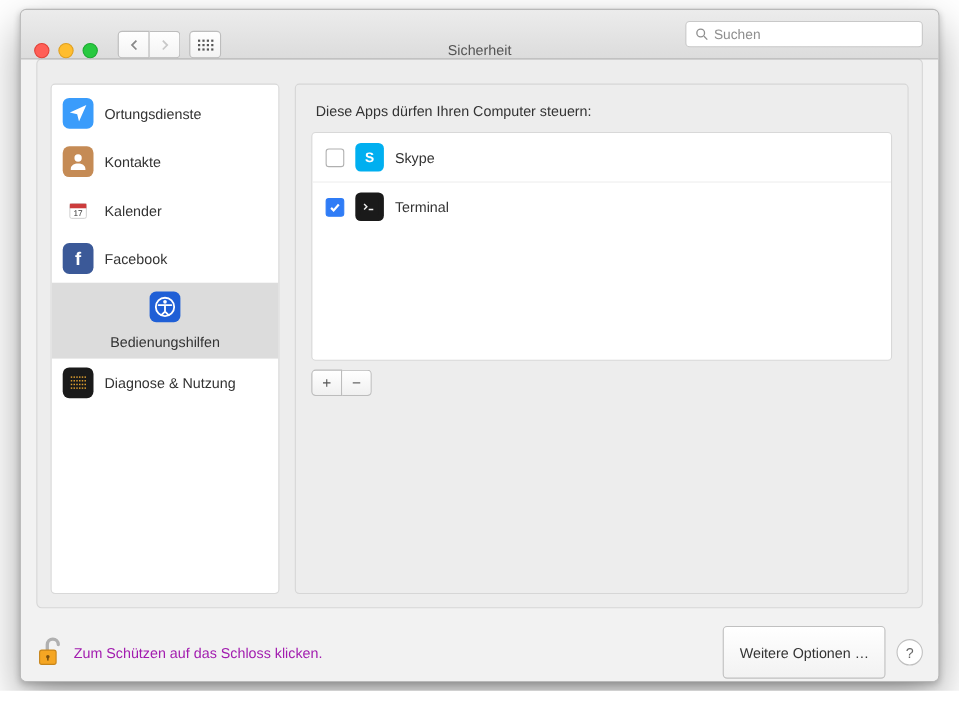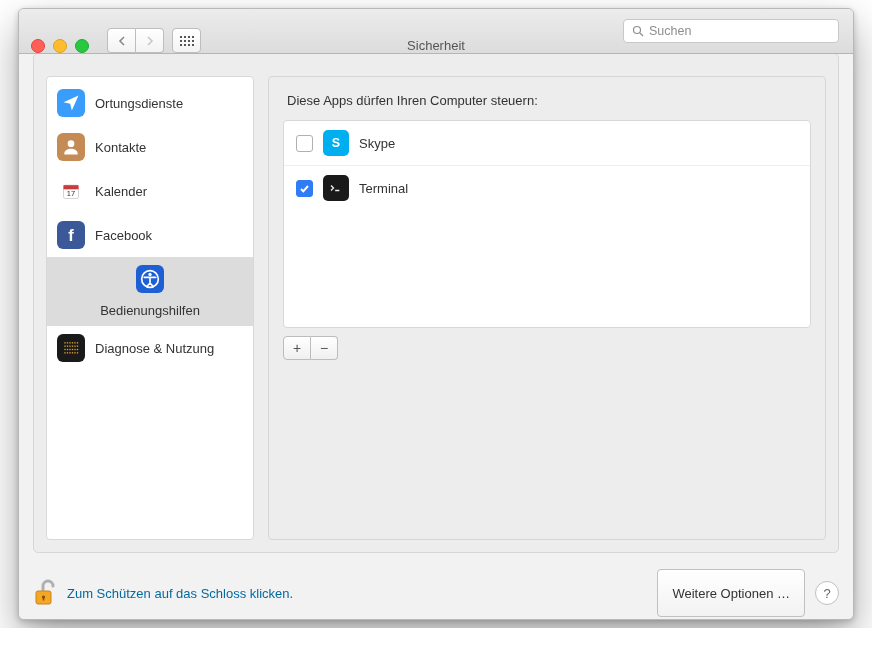--- a/index.html
+++ b/index.html
@@ -100,21 +100,21 @@
   .pm-btn{
     width:26px;height:22px;border:1px solid #bcbcbc;background:linear-gradient(#fff,#f0f0f0);
     display:flex;align-items:center;justify-content:center;font-size:14px;color:#555;
   }
   .pm-btn.l{border-radius:4px 0 0 4px;}
   .pm-btn.r{border-radius:0 4px 4px 0;border-left:none;}
   .footer{
     height:52px;flex:0 0 52px;display:flex;align-items:center;padding:0 14px;
     background:#f2f2f2;
   }
-  .lock{display:flex;align-items:center;gap:10px;font-size:13px;color:#0369a1;}
+  .lock{display:flex;align-items:center;gap:10px;font-size:13px;color:#a21caf;}
   .more{
     margin-left:auto;height:22px;padding:12px 14px;border:1px solid #c0c0c0;border-radius:4px;
     background:linear-gradient(#fff,#f2f2f2);display:flex;align-items:center;font-size:13px;
   }
   .help{
     width:22px;height:22px;margin-left:10px;border:1px solid #c0c0c0;border-radius:50%;
     background:#fff;display:flex;align-items:center;justify-content:center;color:#666;font-size:13px;
   }
   
   .grid-dots{display:grid;grid-template-columns:repeat(4,2px);grid-auto-rows:2px;gap:2px;}

